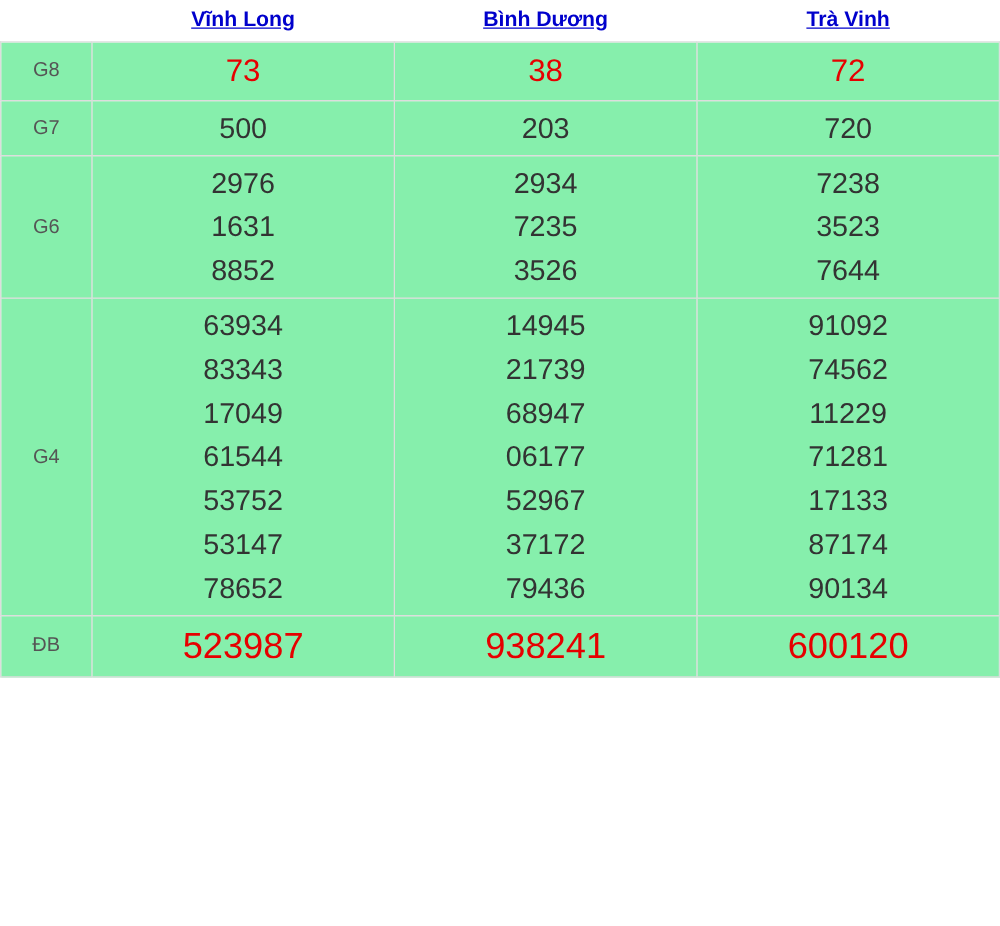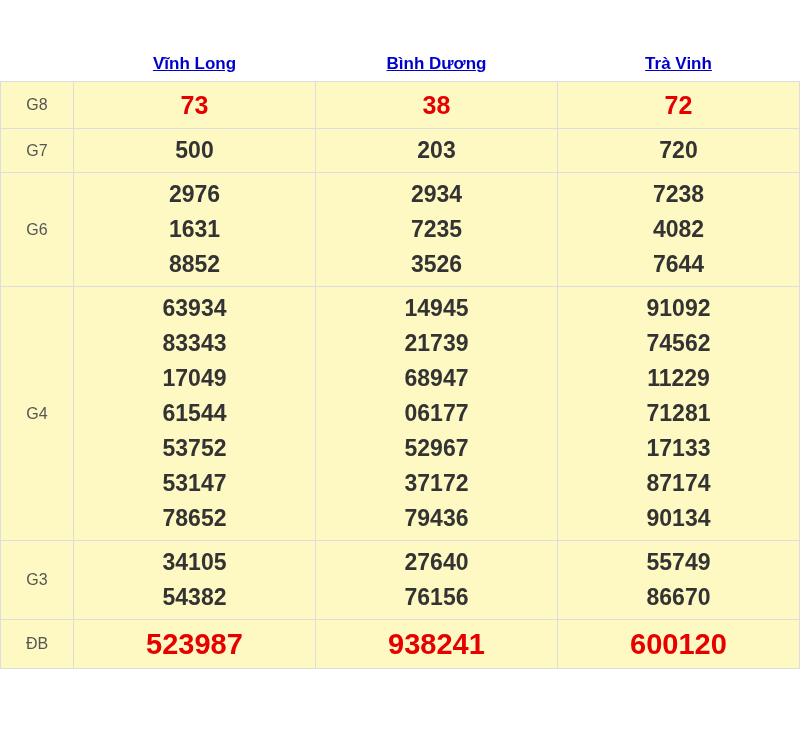--- a/index.html
+++ b/index.html
@@ -6,21 +6,20 @@
     margin: 0;
     padding: 0;
     background: #ffffff;
     font-family: "Liberation Sans", sans-serif;
   }
   .page {
     width: 800px;
     height: 663px;
     overflow: hidden;
     background: #ffffff;
-    margin-top: 48px;
   }
   table.results {
     width: 800px;
     border-collapse: collapse;
     table-layout: fixed;
   }
   col.label-col { width: 73px; }
 
   thead th {
     padding: 6px 0 7px 0;
@@ -31,32 +30,32 @@
   }
   a.col-link {
     color: #0000cc;
     font-weight: bold;
     text-decoration: underline;
     cursor: pointer;
   }
 
   tbody th, tbody td {
     border: 1px solid #dddddd;
-    background: #fef9c3;
+    background: #86efac;
   }
   th.row-label {
     font-weight: normal;
     color: #555555;
     font-size: 16px;
     text-align: center;
     padding: 4px 0;
   }
   td.prize {
     text-align: center;
-    font-weight: bold;
+    font-weight: normal;
     color: #333333;
     font-size: 23px;
     padding: 4px 0;
     vertical-align: middle;
   }
   td.prize div { line-height: 35px; }
   td.prize.highlight { color: #e60000; font-size: 25px; }
   td.prize.highlight div { line-height: 38px; }
   td.prize.big { font-size: 29px; }
   td.prize.big div { line-height: 40px; }
@@ -118,21 +117,21 @@
             <div>1631</div>
             <div>8852</div>
           </td>
           <td class="prize">
             <div>2934</div>
             <div>7235</div>
             <div>3526</div>
           </td>
           <td class="prize">
             <div>7238</div>
-            <div>4082</div>
+            <div>3523</div>
             <div>7644</div>
           </td>
         </tr>
         <tr>
           <th class="row-label">G4</th>
           <td class="prize">
             <div>63934</div>
             <div>83343</div>
             <div>17049</div>
             <div>61544</div>
@@ -153,35 +152,20 @@
             <div>91092</div>
             <div>74562</div>
             <div>11229</div>
             <div>71281</div>
             <div>17133</div>
             <div>87174</div>
             <div>90134</div>
           </td>
         </tr>
         <tr>
-          <th class="row-label">G3</th>
-          <td class="prize">
-            <div>34105</div>
-            <div>54382</div>
-          </td>
-          <td class="prize">
-            <div>27640</div>
-            <div>76156</div>
-          </td>
-          <td class="prize">
-            <div>55749</div>
-            <div>86670</div>
-          </td>
-        </tr>
-        <tr>
           <th class="row-label">ĐB</th>
           <td class="prize highlight big">
             <div>523987</div>
           </td>
           <td class="prize highlight big">
             <div>938241</div>
           </td>
           <td class="prize highlight big">
             <div>600120</div>
           </td>

